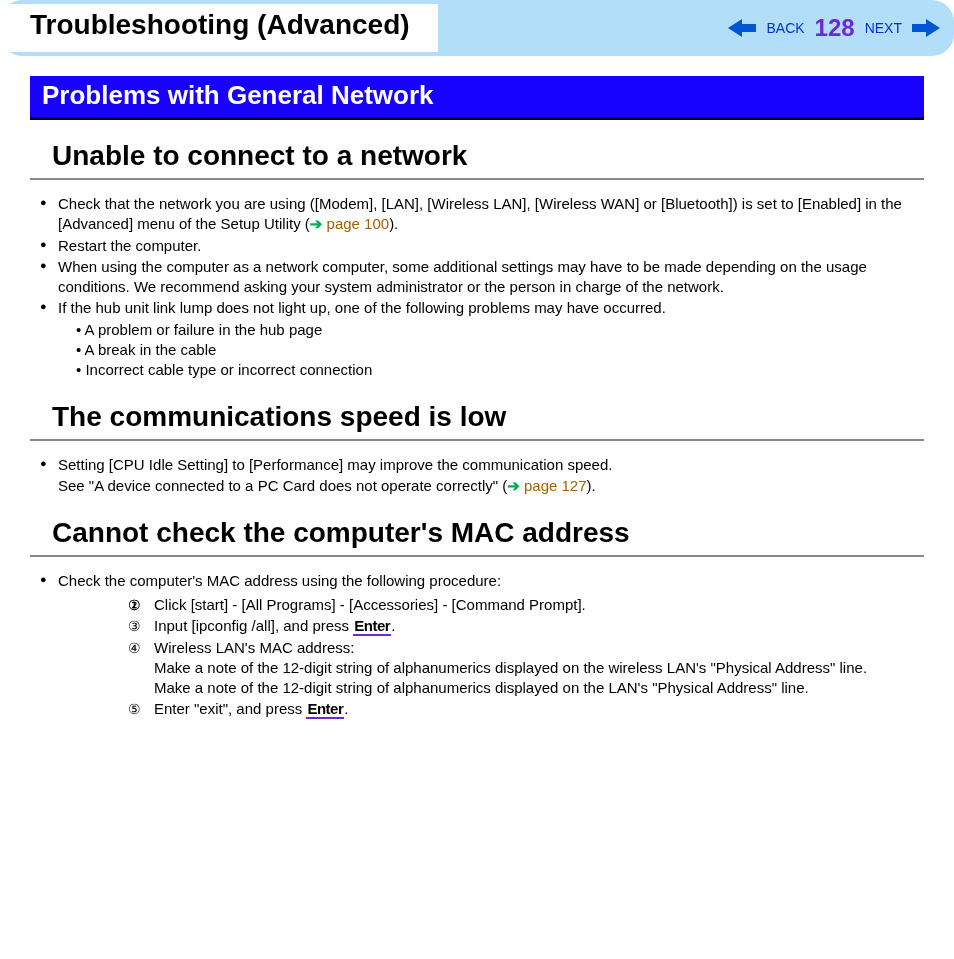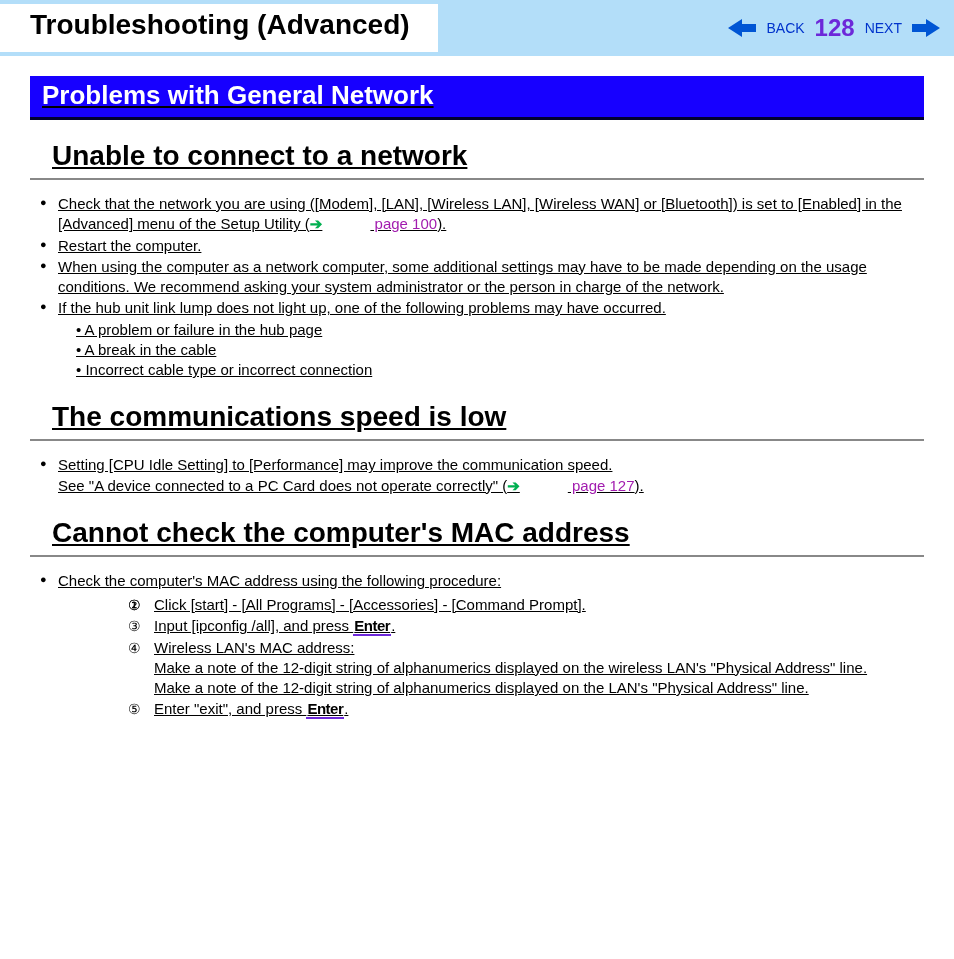--- a/index.html
+++ b/index.html
@@ -12,20 +12,21 @@
     background: #fff;
   }
   .header {
     background: #b3def9;
     display: flex;
     align-items: center;
     justify-content: space-between;
     padding: 4px 14px 4px 0;
     height: 56px;
     box-sizing: border-box;
+    border-radius: 22px;
   }
   .header-left {
     background: #fff;
     font-size: 28px;
     font-weight: bold;
     color: #000;
     padding: 0 28px 6px 30px;
     align-self: flex-start;
     height: 42px;
     display: flex;
@@ -49,21 +50,20 @@
     font-size: 24px;
     color: #6d28d9;
   }
   .nav-text {
     color: #0033cc;
     cursor: pointer;
     font-size: 14px;
   }
   .content {
     padding: 20px 30px 0 30px;
-    text-decoration: underline;
   }
   .section-title {
     background: #1700ff;
     color: #fff;
     font-size: 26px;
     font-weight: bold;
     padding: 4px 12px 6px 12px;
     border-bottom: 3px solid #000033;
   }
   .sub-heading {
@@ -96,23 +96,22 @@
     line-height: 1.6;
   }
   .sub-list {
     padding-left: 18px;
     margin-top: 1px;
   }
   .sub-list .sub-item {
     line-height: 1.35;
   }
   .green-link {
-    color: #a21caf;
+    color: #a16207;
     cursor: pointer;
-    margin-left: 48px;
   }
   .green-arrow {
     color: #00b050;
     font-weight: bold;
   }
   .ol-circled {
     list-style: none;
     padding: 0 0 0 70px;
     margin: 4px 0 0 0;
     counter-reset: item;

